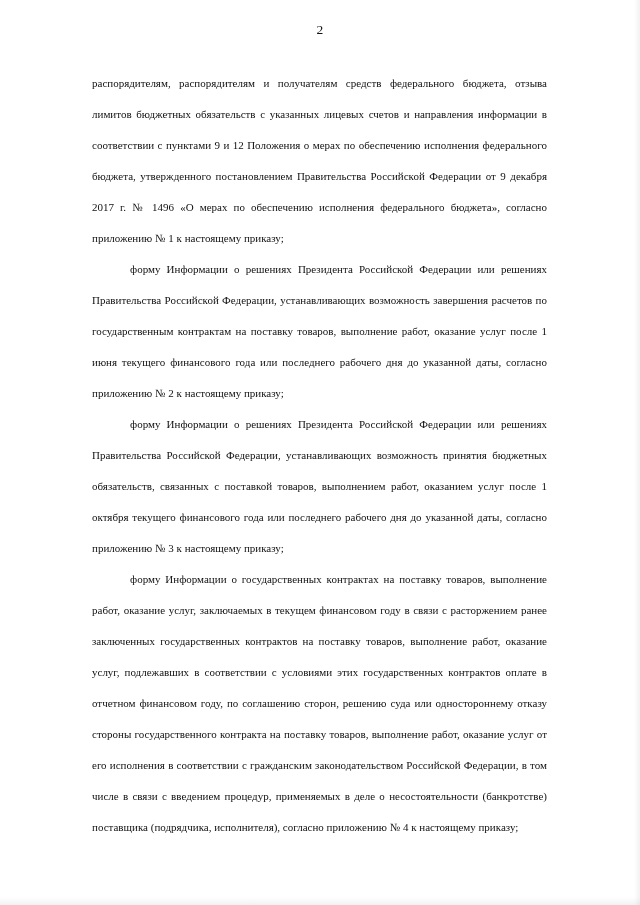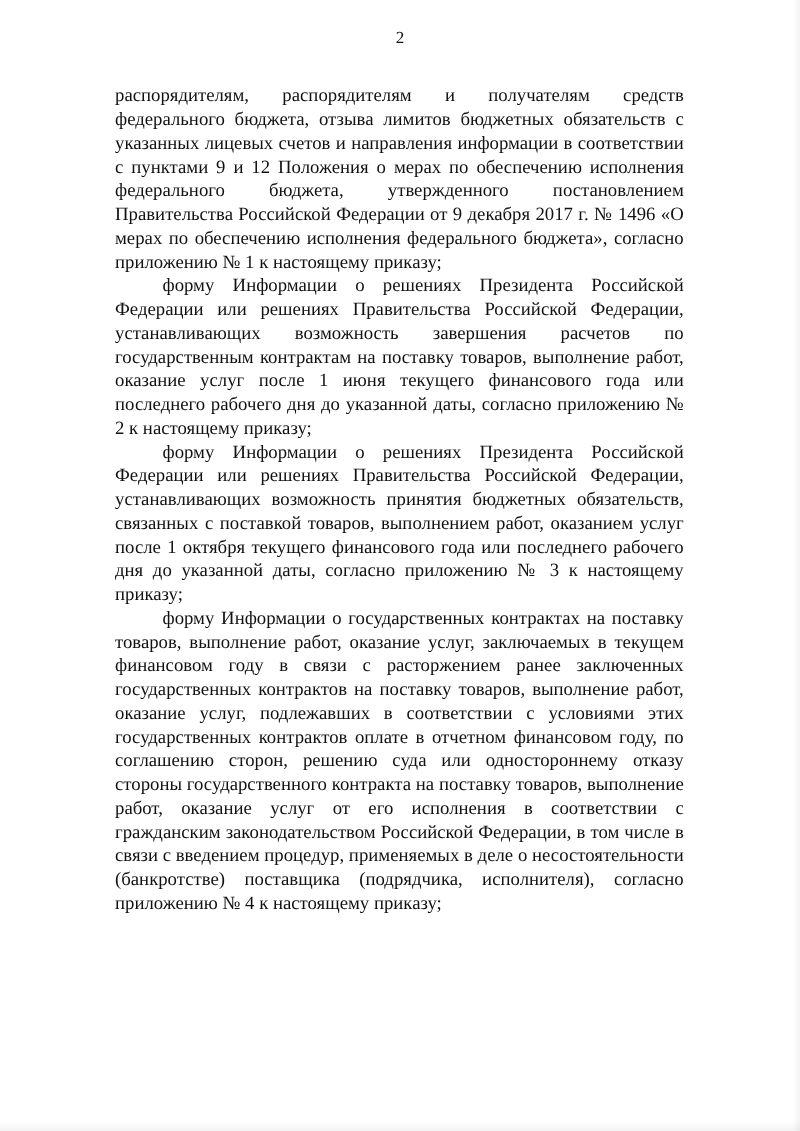--- a/index.html
+++ b/index.html
@@ -28,22 +28,22 @@
     width: 640px;
     text-align: center;
     font-size: 13.5px;
     letter-spacing: 0.2px;
   }
   .body-text {
     position: absolute;
     top: 68px;
     left: 92px;
     width: 455px;
-    font-size: 15px;
-    line-height: 19px;
+    font-size: 11px;
+    line-height: 31px;
     text-align: justify;
     text-justify: inter-word;
   }
   .para {
     margin: 0;
     text-indent: 0;
   }
   .para.indent {
     text-indent: 38px;
   }

